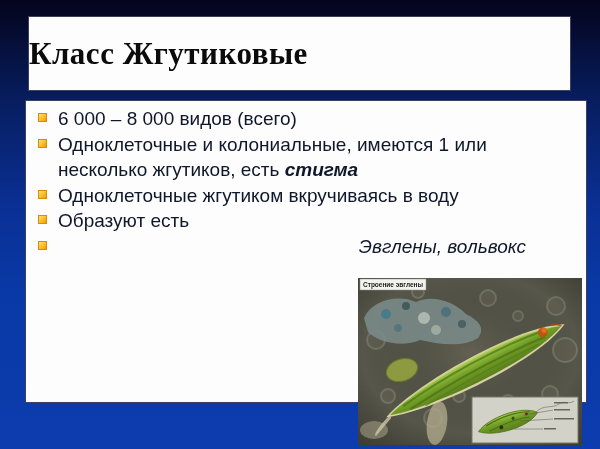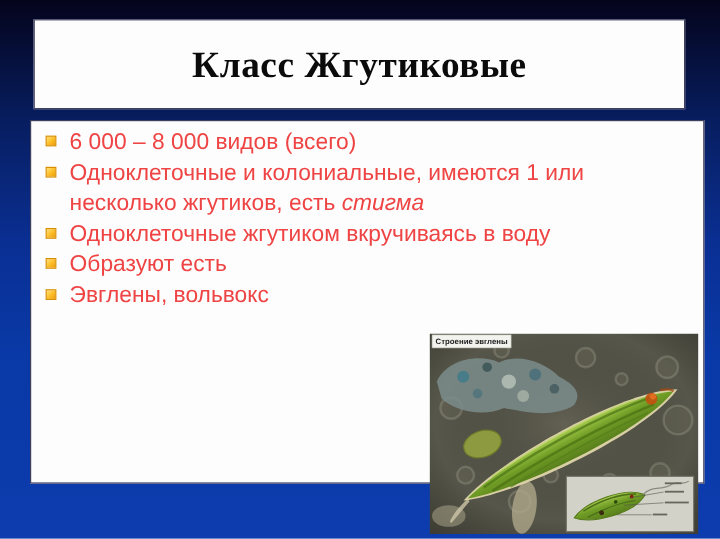--- a/index.html
+++ b/index.html
@@ -8,21 +8,21 @@
     width:600px;height:449px;
     overflow:hidden;
     background:linear-gradient(180deg,#04041c 0%,#071d5e 22%,#0a2f93 45%,#0939a6 65%,#0c3cae 100%);
     font-family:"Liberation Sans", sans-serif;
   }
   .title-box{
     position:absolute;left:28px;top:16px;width:543px;height:75px;
     background:#fdfdfe;
     border:1px solid #3f3f5e;
     box-sizing:border-box;
-    display:flex;align-items:center;justify-content:center;
+    display:flex;align-items:center;justify-content:flex-start;
   }
   .title-box h1{
     margin:0;
     font-family:"Liberation Serif", serif;
     font-weight:bold;
     font-size:31px;
     color:#0b0b0b;
     letter-spacing:0.5px;
   }
   .content-box{
@@ -34,33 +34,33 @@
   ul.bullet-list{
     list-style:none;
     margin:0;
     padding:5px 60px 0 12px;
   }
   ul.bullet-list li{
     display:flex;
     align-items:flex-start;
     font-size:19px;
     line-height:25.5px;
-    color:#ef4444;
+    color:#0f172a;
   }
   .bullet-square{
     flex:0 0 9px;
     width:9px;height:9px;
     margin:7px 11px 0 0;
     background:linear-gradient(135deg,#ffe27a 0%,#fdc330 45%,#ef9d04 100%);
     border:1px solid #d98e00;
     box-sizing:border-box;
   }
   .bullet-text{flex:1;}
-  .bullet-text .em{font-weight:normal;font-style:italic;text-align:center;}
-  .bullet-text.italic{}
+  .bullet-text .em{font-weight:bold;font-style:italic;text-align:center;}
+  .bullet-text.italic{font-style:italic;text-align:right;}
   .photo{
     position:absolute;left:358px;top:278px;width:224px;height:167px;
     z-index:5;
   }
   .photo svg{display:block;}
 </style>
 </head>
 <body>
 
 <div class="slide">

